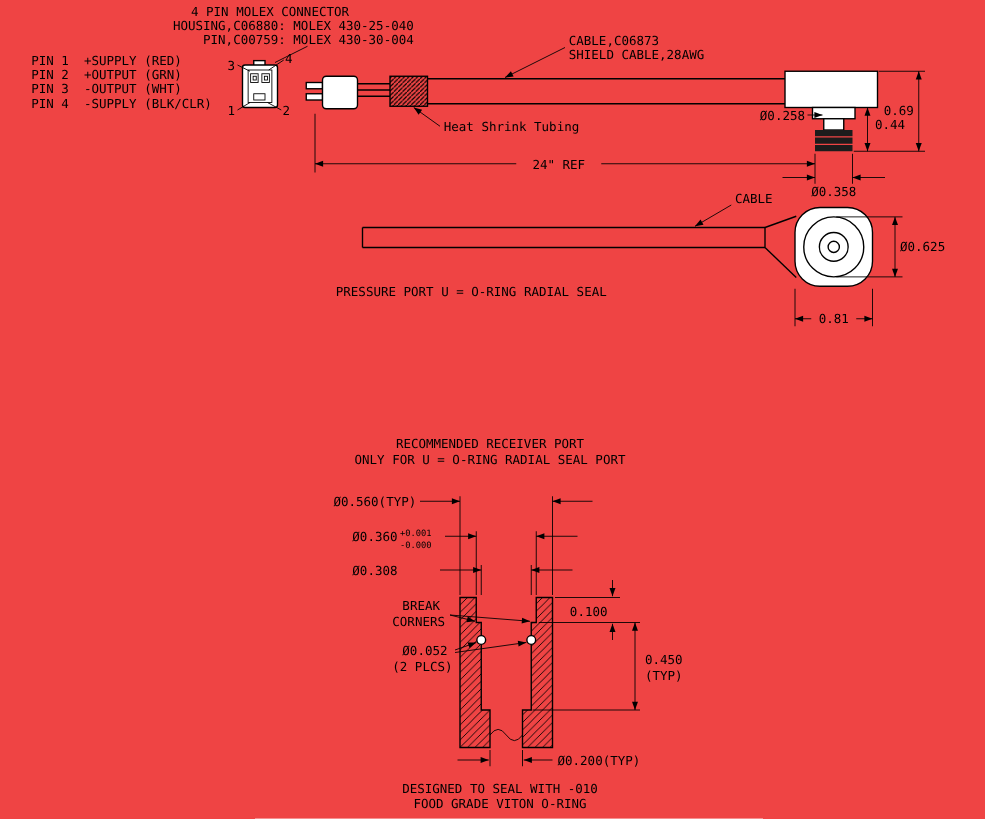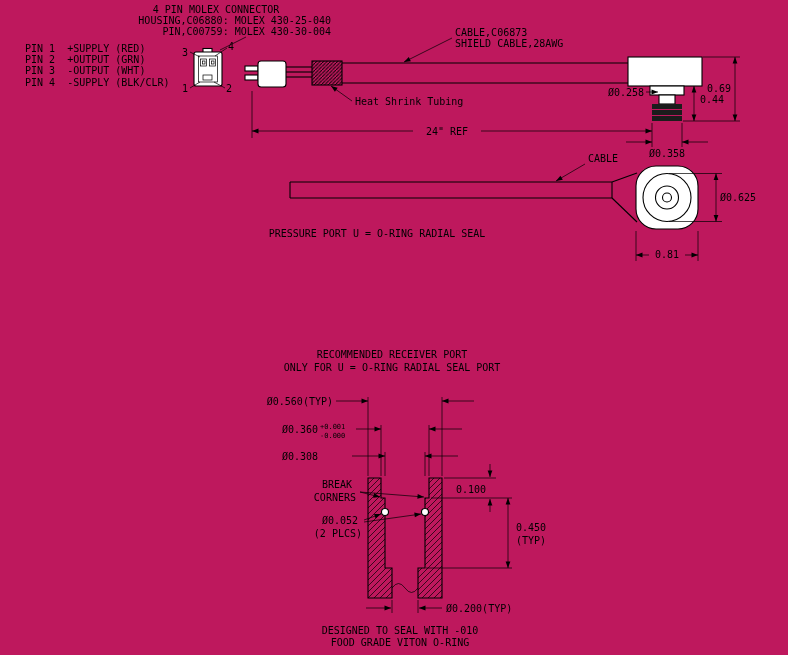--- a/index.html
+++ b/index.html
@@ -1,16 +1,16 @@
 <!DOCTYPE html>
 <html><head>
 <meta charset="utf-8">
 <style>
   html,body{margin:0;padding:0;background:#fff;}
-  .canvas{width:788px;height:655px;position:relative;background:#be185d;overflow:hidden;}
+  .canvas{width:788px;height:655px;position:relative;background:#ef4444;overflow:hidden;}
   svg text{font-family:"DejaVu Sans Mono",monospace;font-size:10px;fill:#000;white-space:pre;}
   svg text.tol{font-size:7px;}
   .ln{stroke:#000;stroke-width:1.1;fill:none;}
   .lnf{stroke:#000;stroke-width:1.1;fill:#fff;}
   .thin{stroke:#000;stroke-width:0.7;fill:none;}
 </style>
 </head>
 <body>
 
 <div class="canvas">

